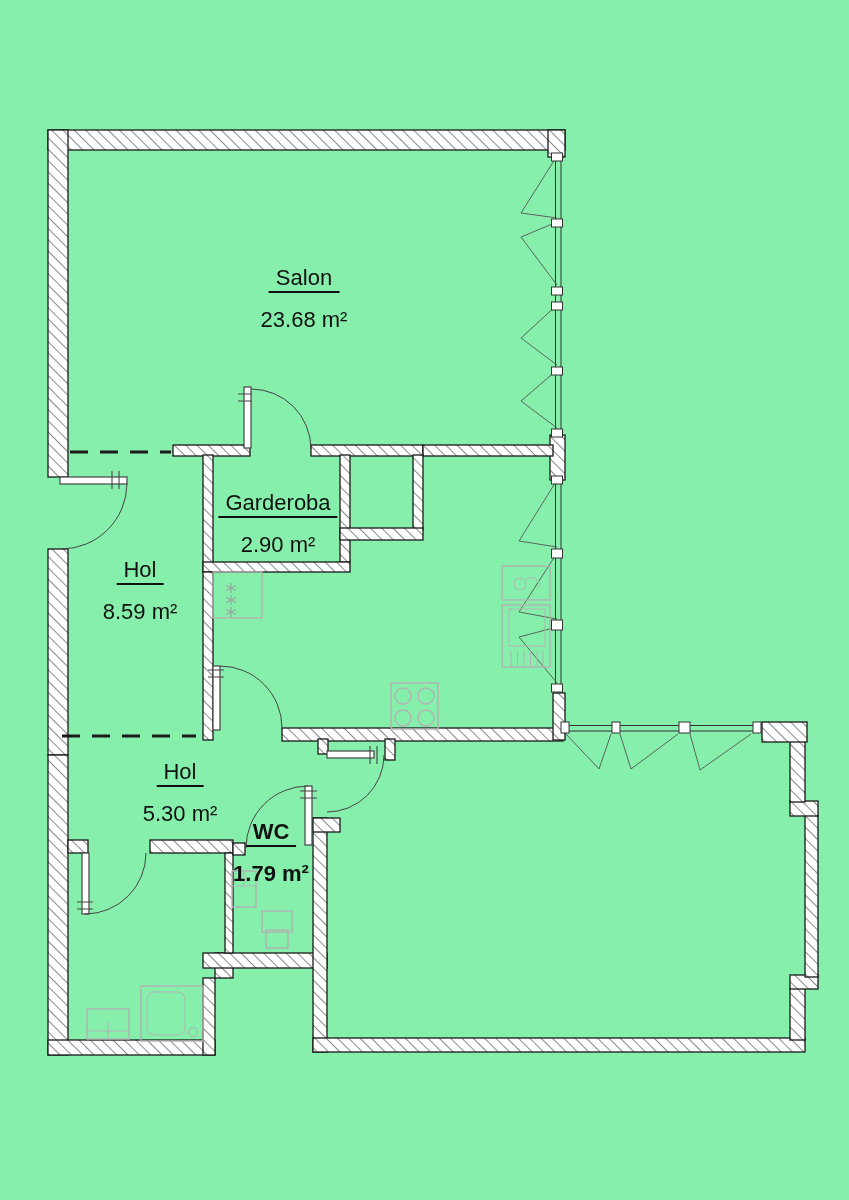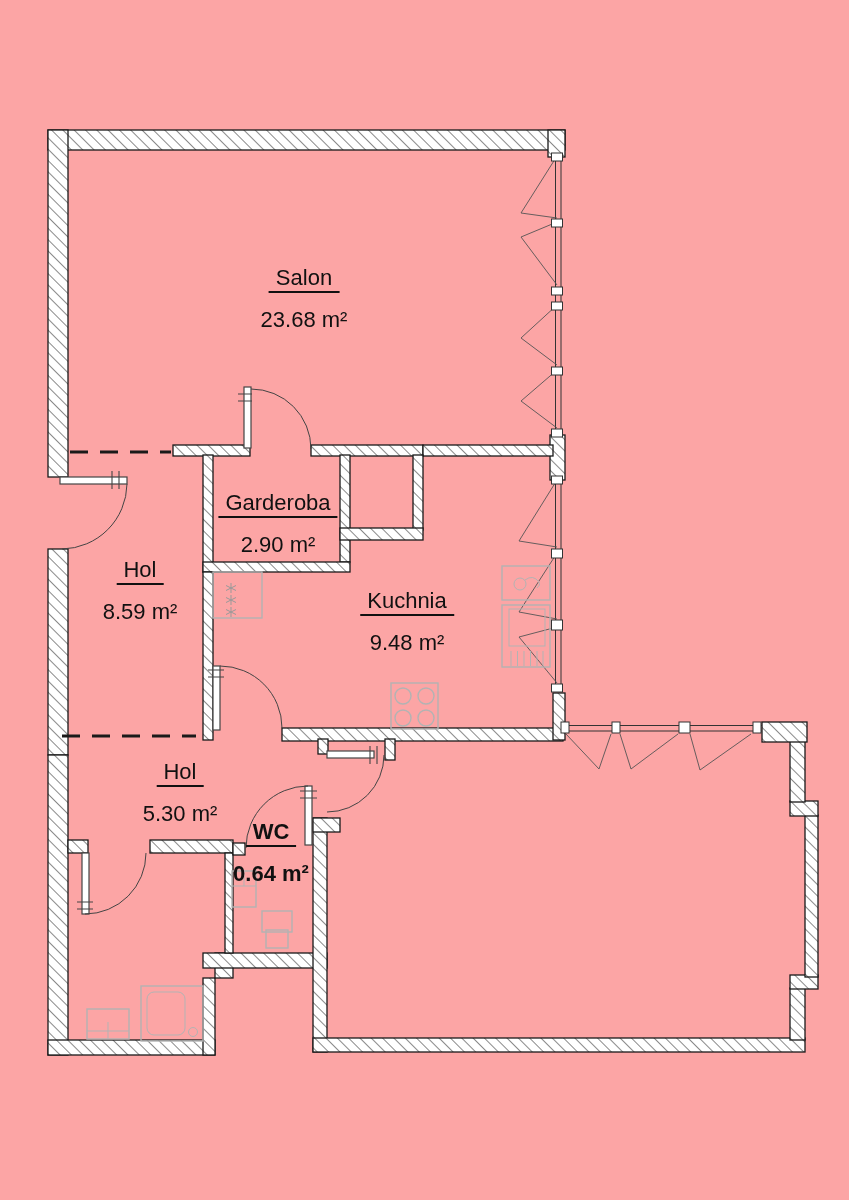--- a/index.html
+++ b/index.html
@@ -1,16 +1,16 @@
 <!DOCTYPE html>
 <html><head>
 <meta charset="utf-8">
 <style>
   html,body{margin:0;padding:0;background:#fff;}
-  .stage{position:relative;width:849px;height:1200px;background:#fca5a5;overflow:hidden;
+  .stage{position:relative;width:849px;height:1200px;background:#86efac;overflow:hidden;
          font-family:"Liberation Sans",sans-serif;}
   .plan-svg{position:absolute;left:0;top:0;}
   .room-label{position:absolute;transform:translateX(-50%);text-align:center;
               color:#111;font-size:22px;line-height:1.08;white-space:nowrap;}
   .room-name{display:inline-block;border-bottom:2px solid #111;padding:0 7px 1px;}
   .room-area{margin-top:15px;}
   svg .w{fill:url(#hatch);stroke:#1a1a1a;stroke-width:1.3;}
   svg .glass{stroke:#333;stroke-width:1;fill:none;}
   svg .wblock{fill:#fff;stroke:#333;stroke-width:1;}
   svg .case{stroke:#555;stroke-width:0.9;fill:none;}
@@ -200,26 +200,22 @@
     <div class="room-area">23.68 m²</div>
   </div>
   <div class="room-label" style="left:278px;top:491px;text-align:center;">
     <span class="room-name">Garderoba</span>
     <div class="room-area">2.90 m²</div>
   </div>
   <div class="room-label" style="left:140px;top:558px;">
     <span class="room-name">Hol</span>
     <div class="room-area">8.59 m²</div>
   </div>
-  <div class="room-label" style="left:407px;top:589px;">
-    <span class="room-name">Kuchnia</span>
-    <div class="room-area">9.48 m²</div>
-  </div>
   <div class="room-label" style="left:180px;top:760px;">
     <span class="room-name">Hol</span>
     <div class="room-area">5.30 m²</div>
   </div>
   <div class="room-label" style="left:271px;top:820px;font-weight:bold;">
     <span class="room-name">WC</span>
-    <div class="room-area">0.64 m²</div>
+    <div class="room-area">1.79 m²</div>
   </div>
 
 </div>
 
 </body></html>

